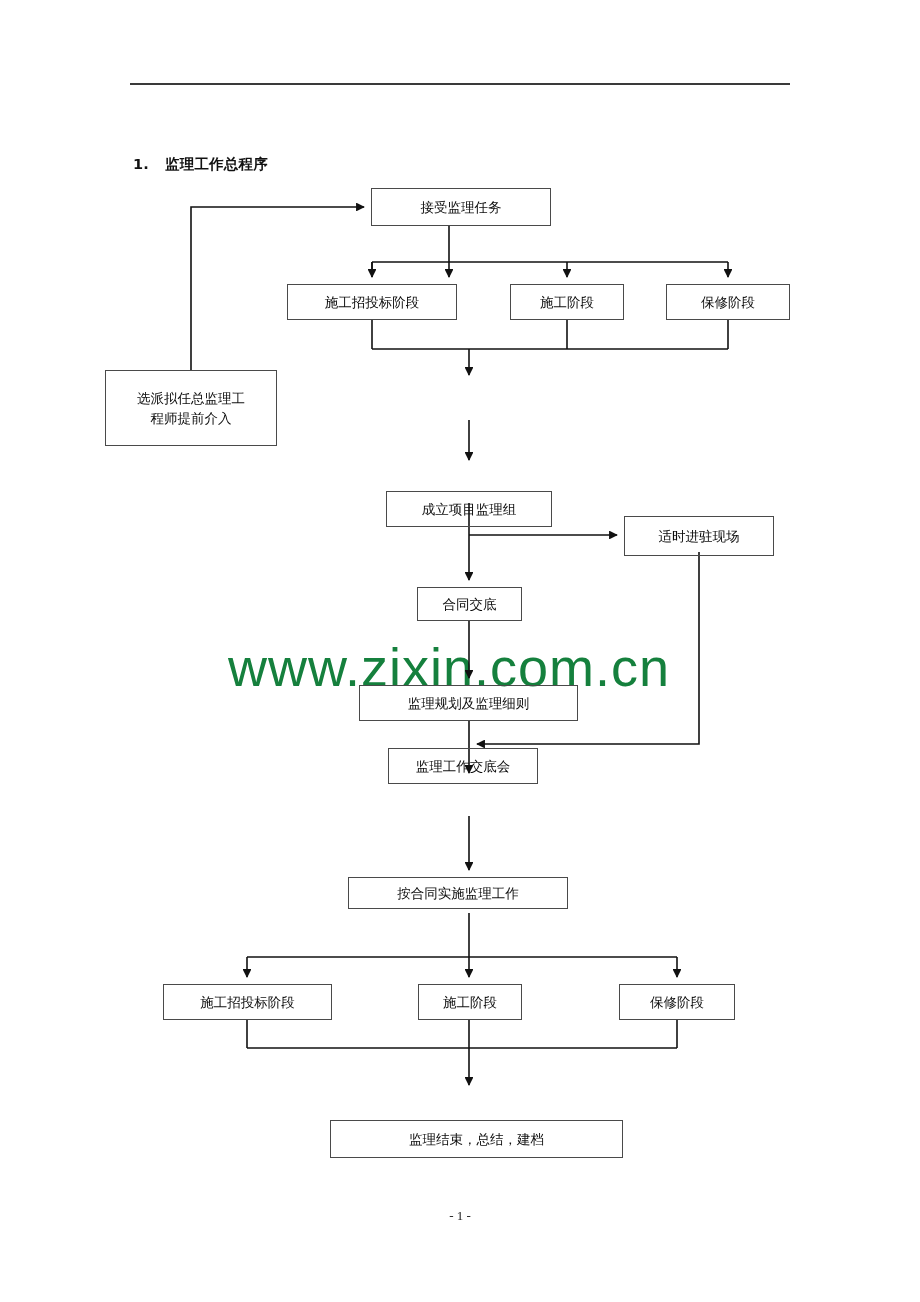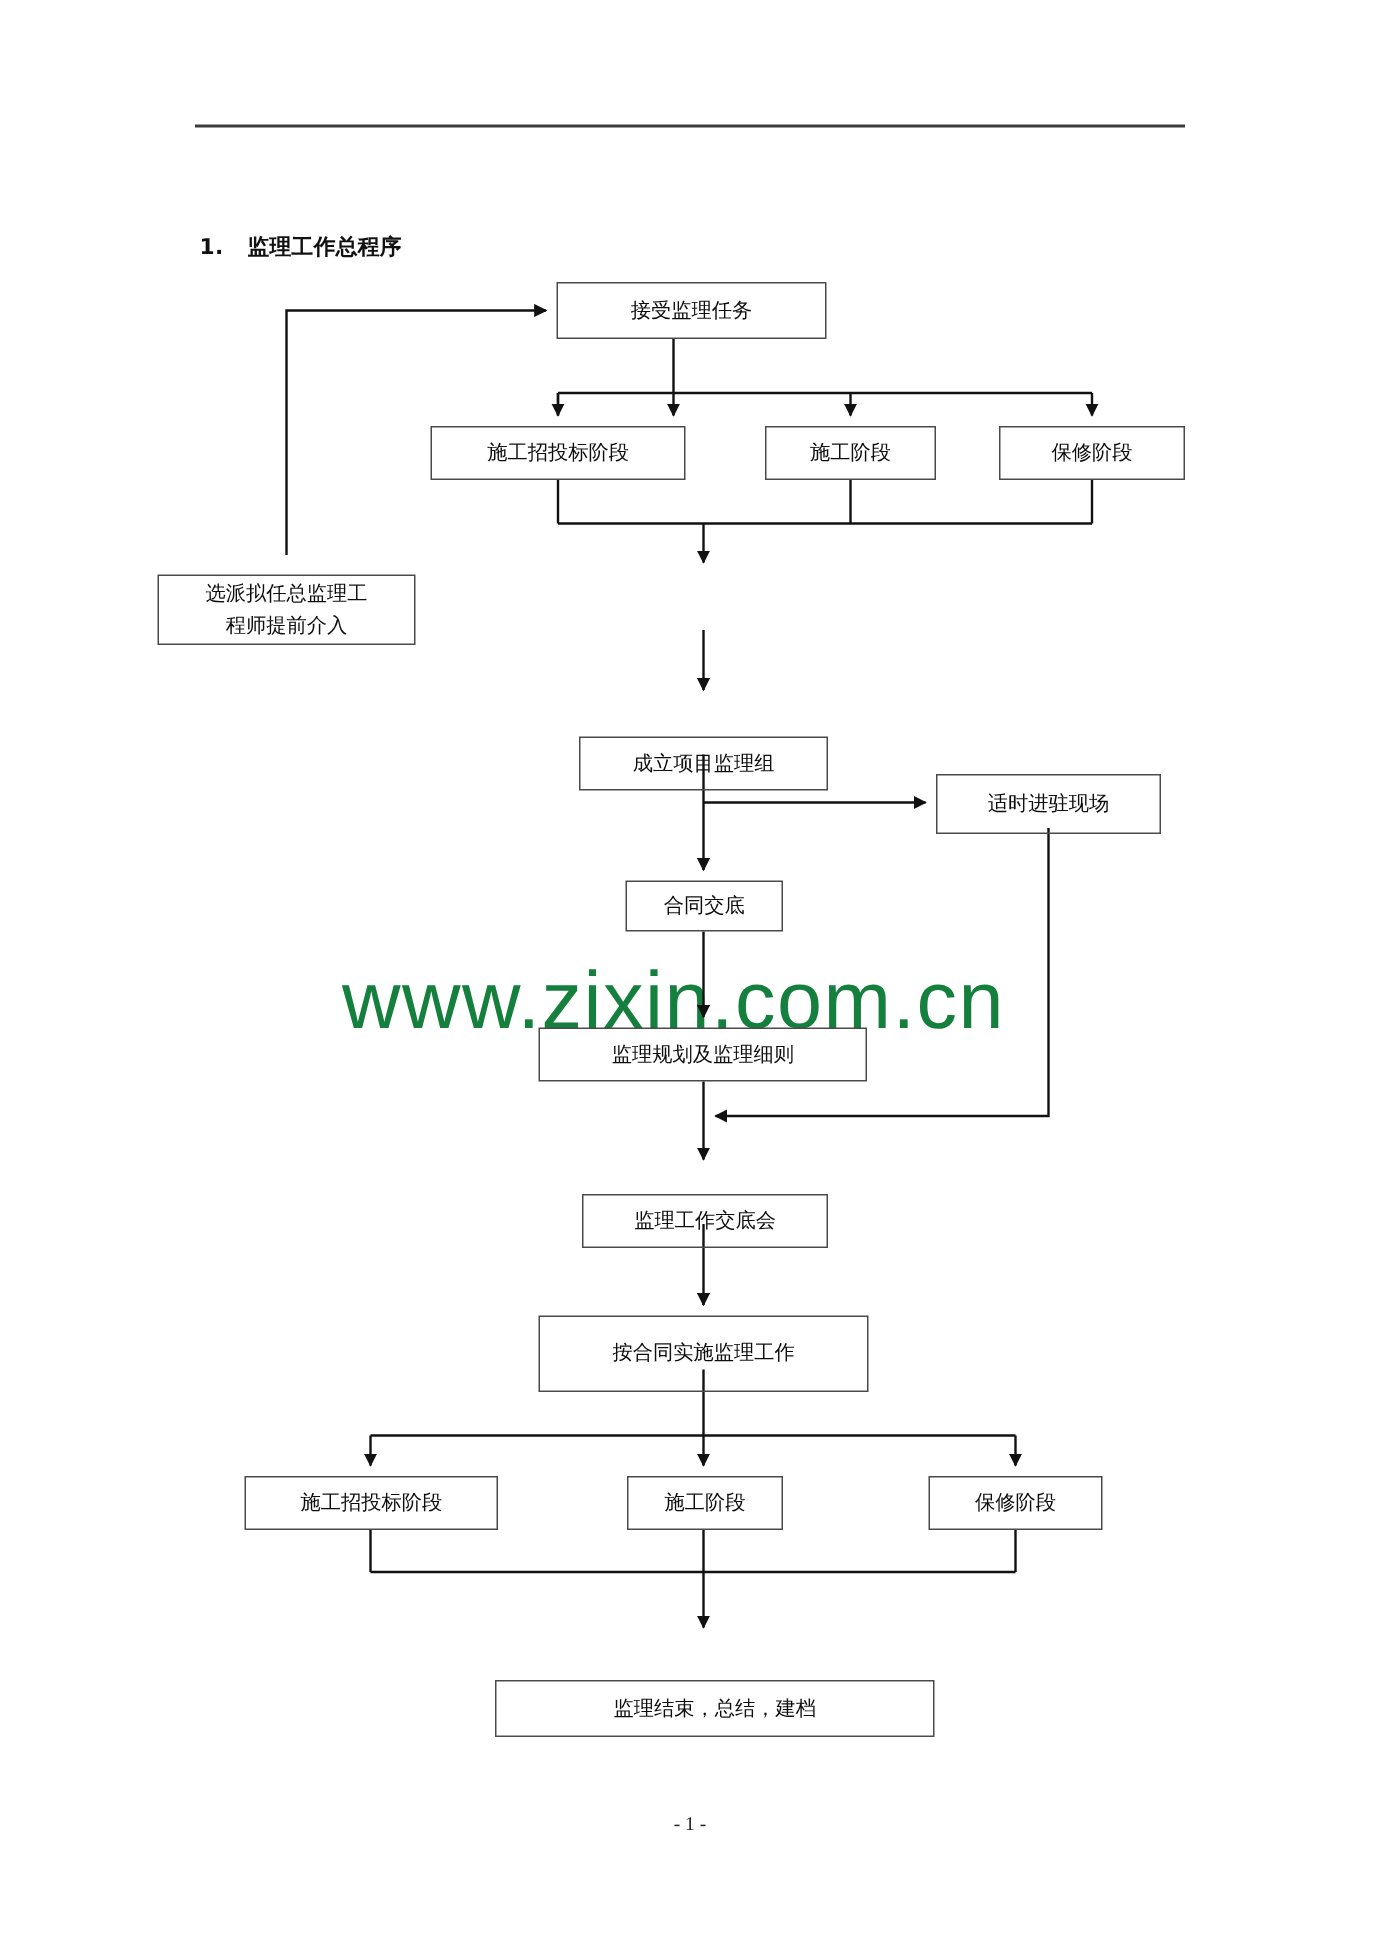--- a/index.html
+++ b/index.html
@@ -149,35 +149,35 @@
   </svg>
 
   <div class="nodebox" style="left:371px;top:188px;width:180px;height:38px;">接受监理任务</div>
 
   <div class="nodebox" style="left:287px;top:284px;width:170px;height:36px;">施工招投标阶段</div>
 
   <div class="nodebox" style="left:510px;top:284px;width:114px;height:36px;">施工阶段</div>
 
   <div class="nodebox" style="left:666px;top:284px;width:124px;height:36px;">保修阶段</div>
 
-  <div class="nodebox" style="left:105px;top:383px;width:172px;height:47px;">选派拟任总监理工
+  <div class="nodebox" style="left:105px;top:370px;width:172px;height:76px;">选派拟任总监理工
 程师提前介入</div>
 
 
   <div class="nodebox" style="left:386px;top:467px;width:166px;height:36px;margin-top:24px;">成立项目监理组</div>
 
   <div class="nodebox" style="left:624px;top:516px;width:150px;height:40px;">适时进驻现场</div>
 
   <div class="nodebox" style="left:417px;top:587px;width:105px;height:34px;">合同交底</div>
 
   <div class="nodebox" style="left:359px;top:685px;width:219px;height:36px;">监理规划及监理细则</div>
 
-  <div class="nodebox" style="left:388px;top:796px;width:164px;height:36px;">监理工作交底会</div>
+  <div class="nodebox" style="left:388px;top:748px;width:150px;height:36px;">监理工作交底会</div>
 
-  <div class="nodebox" style="left:359px;top:877px;width:220px;height:51px;">按合同实施监理工作</div>
+  <div class="nodebox" style="left:348px;top:877px;width:220px;height:32px;">按合同实施监理工作</div>
 
   <div class="nodebox" style="left:163px;top:984px;width:169px;height:36px;">施工招投标阶段</div>
 
   <div class="nodebox" style="left:418px;top:984px;width:104px;height:36px;">施工阶段</div>
 
   <div class="nodebox" style="left:619px;top:984px;width:116px;height:36px;">保修阶段</div>
 
   <div class="nodebox" style="left:330px;top:1092px;width:293px;height:38px;margin-top:28px;">监理结束，总结，建档</div>
 
   <div id="page-number">- 1 -</div>

